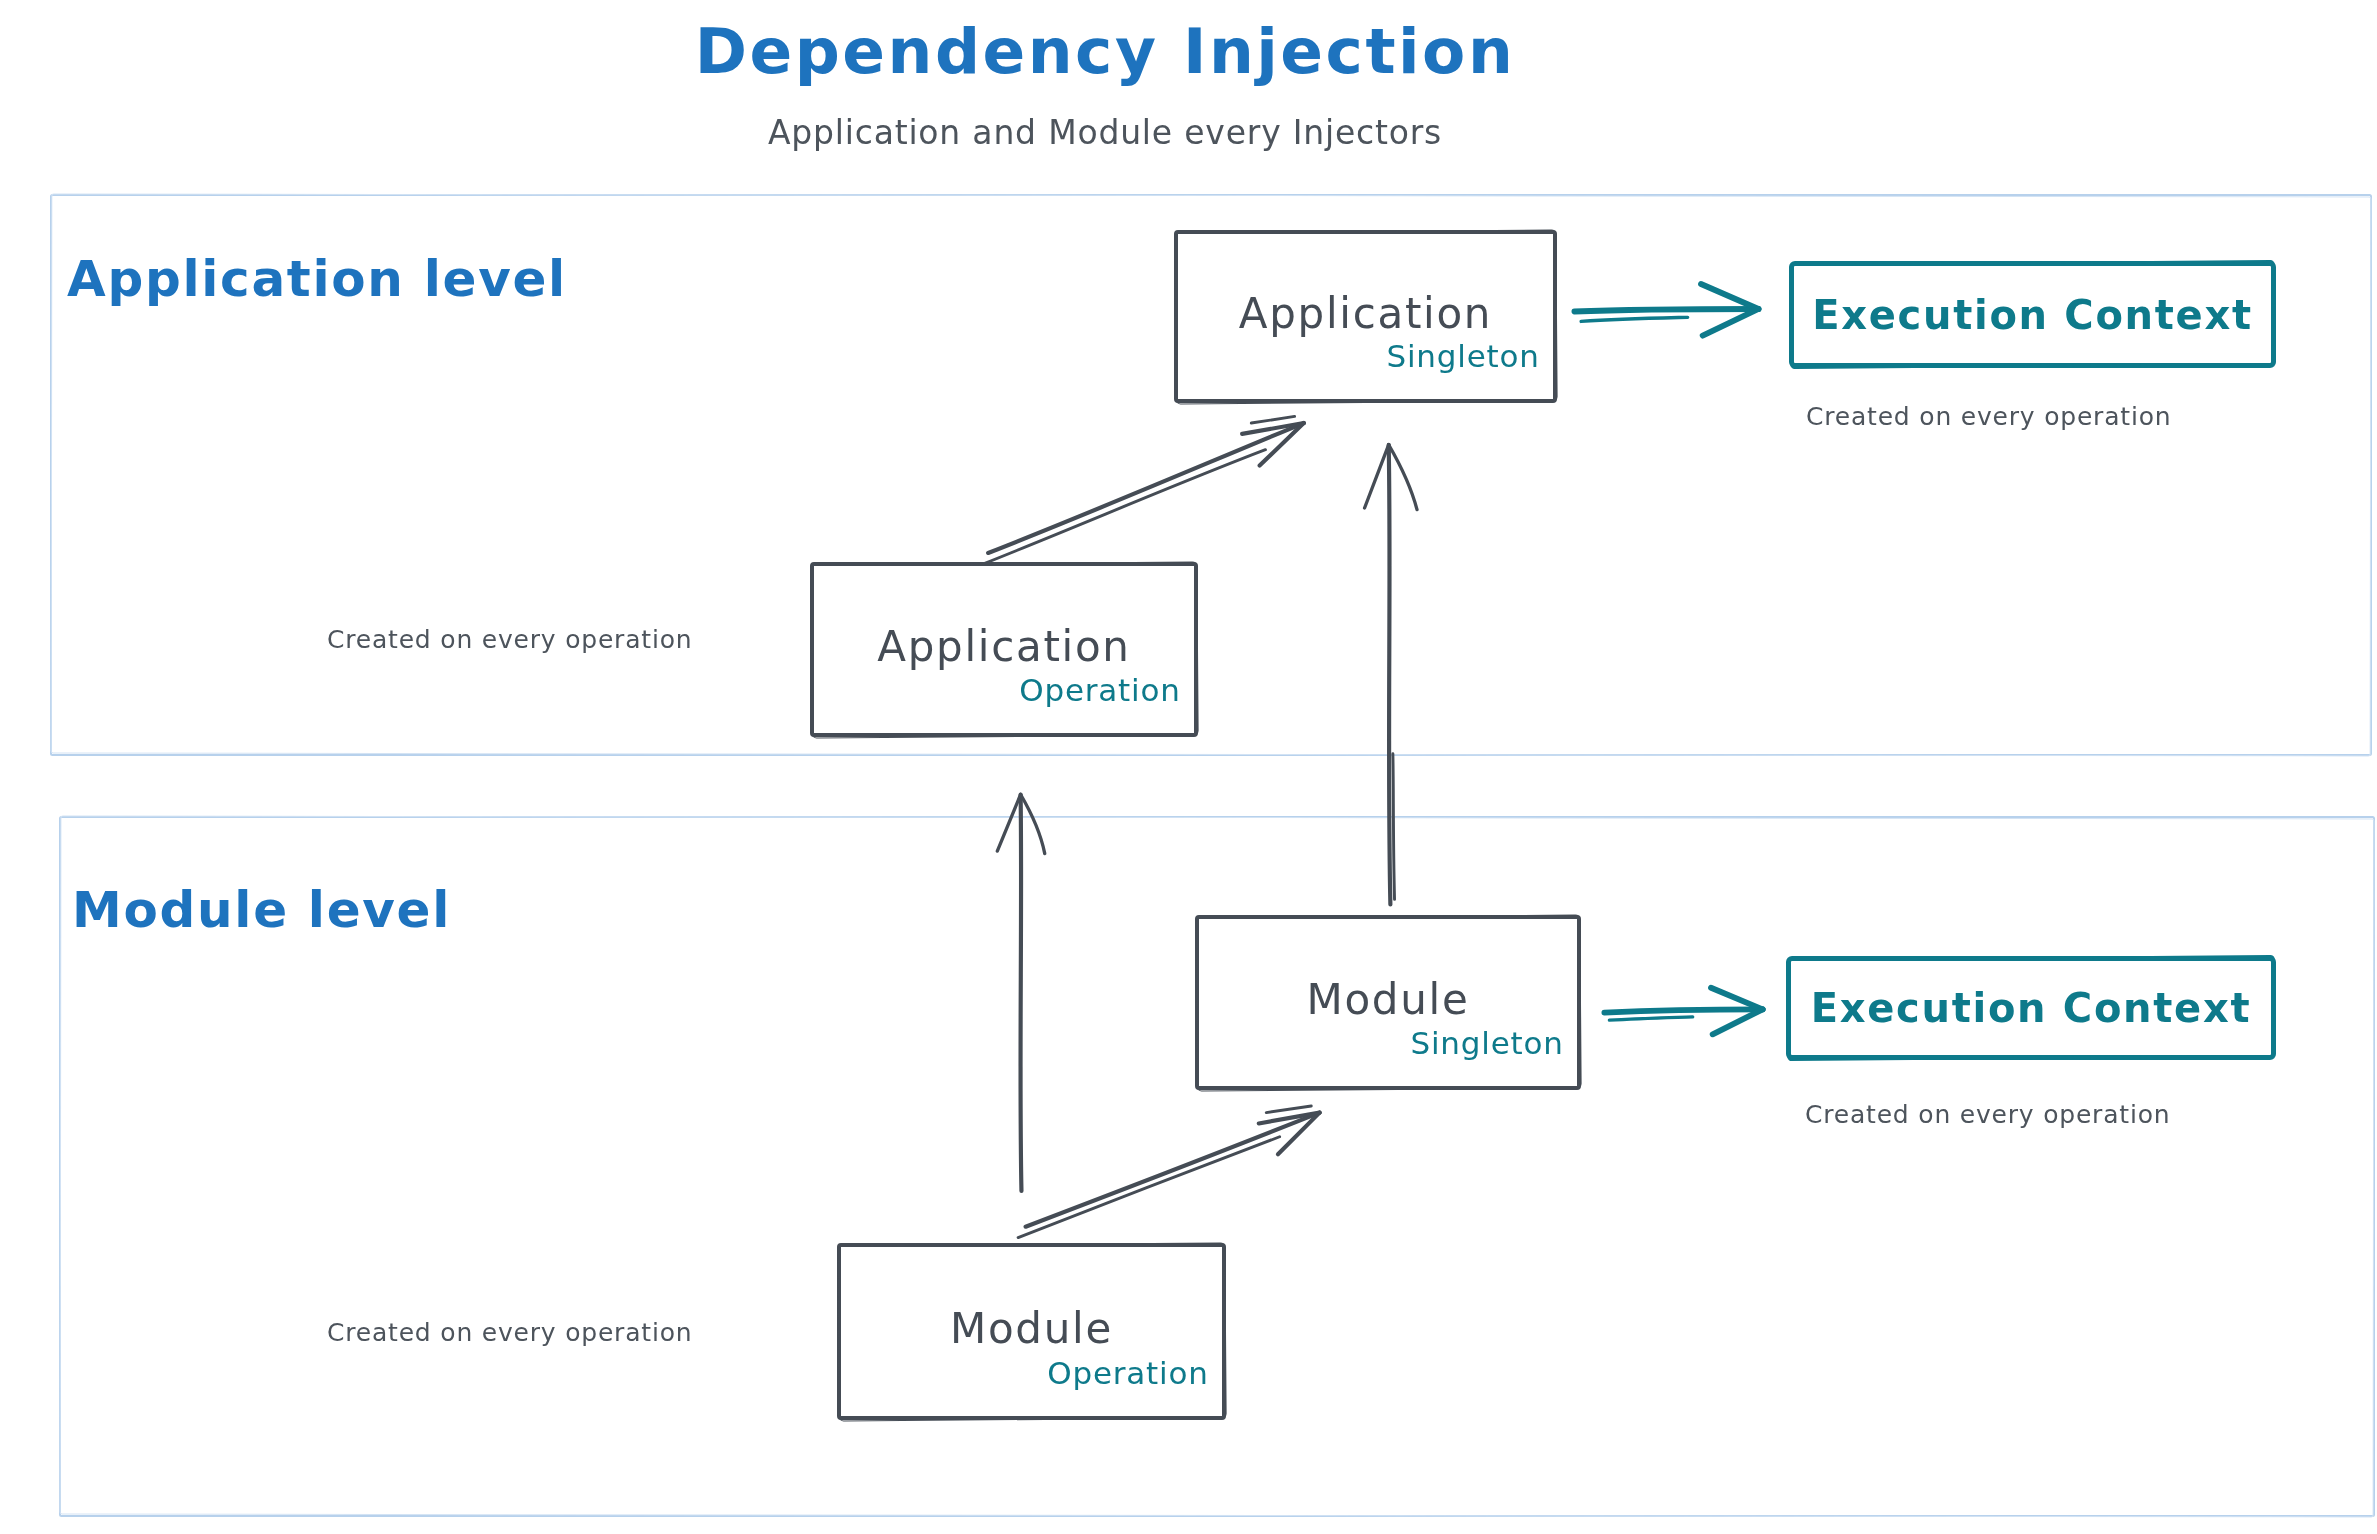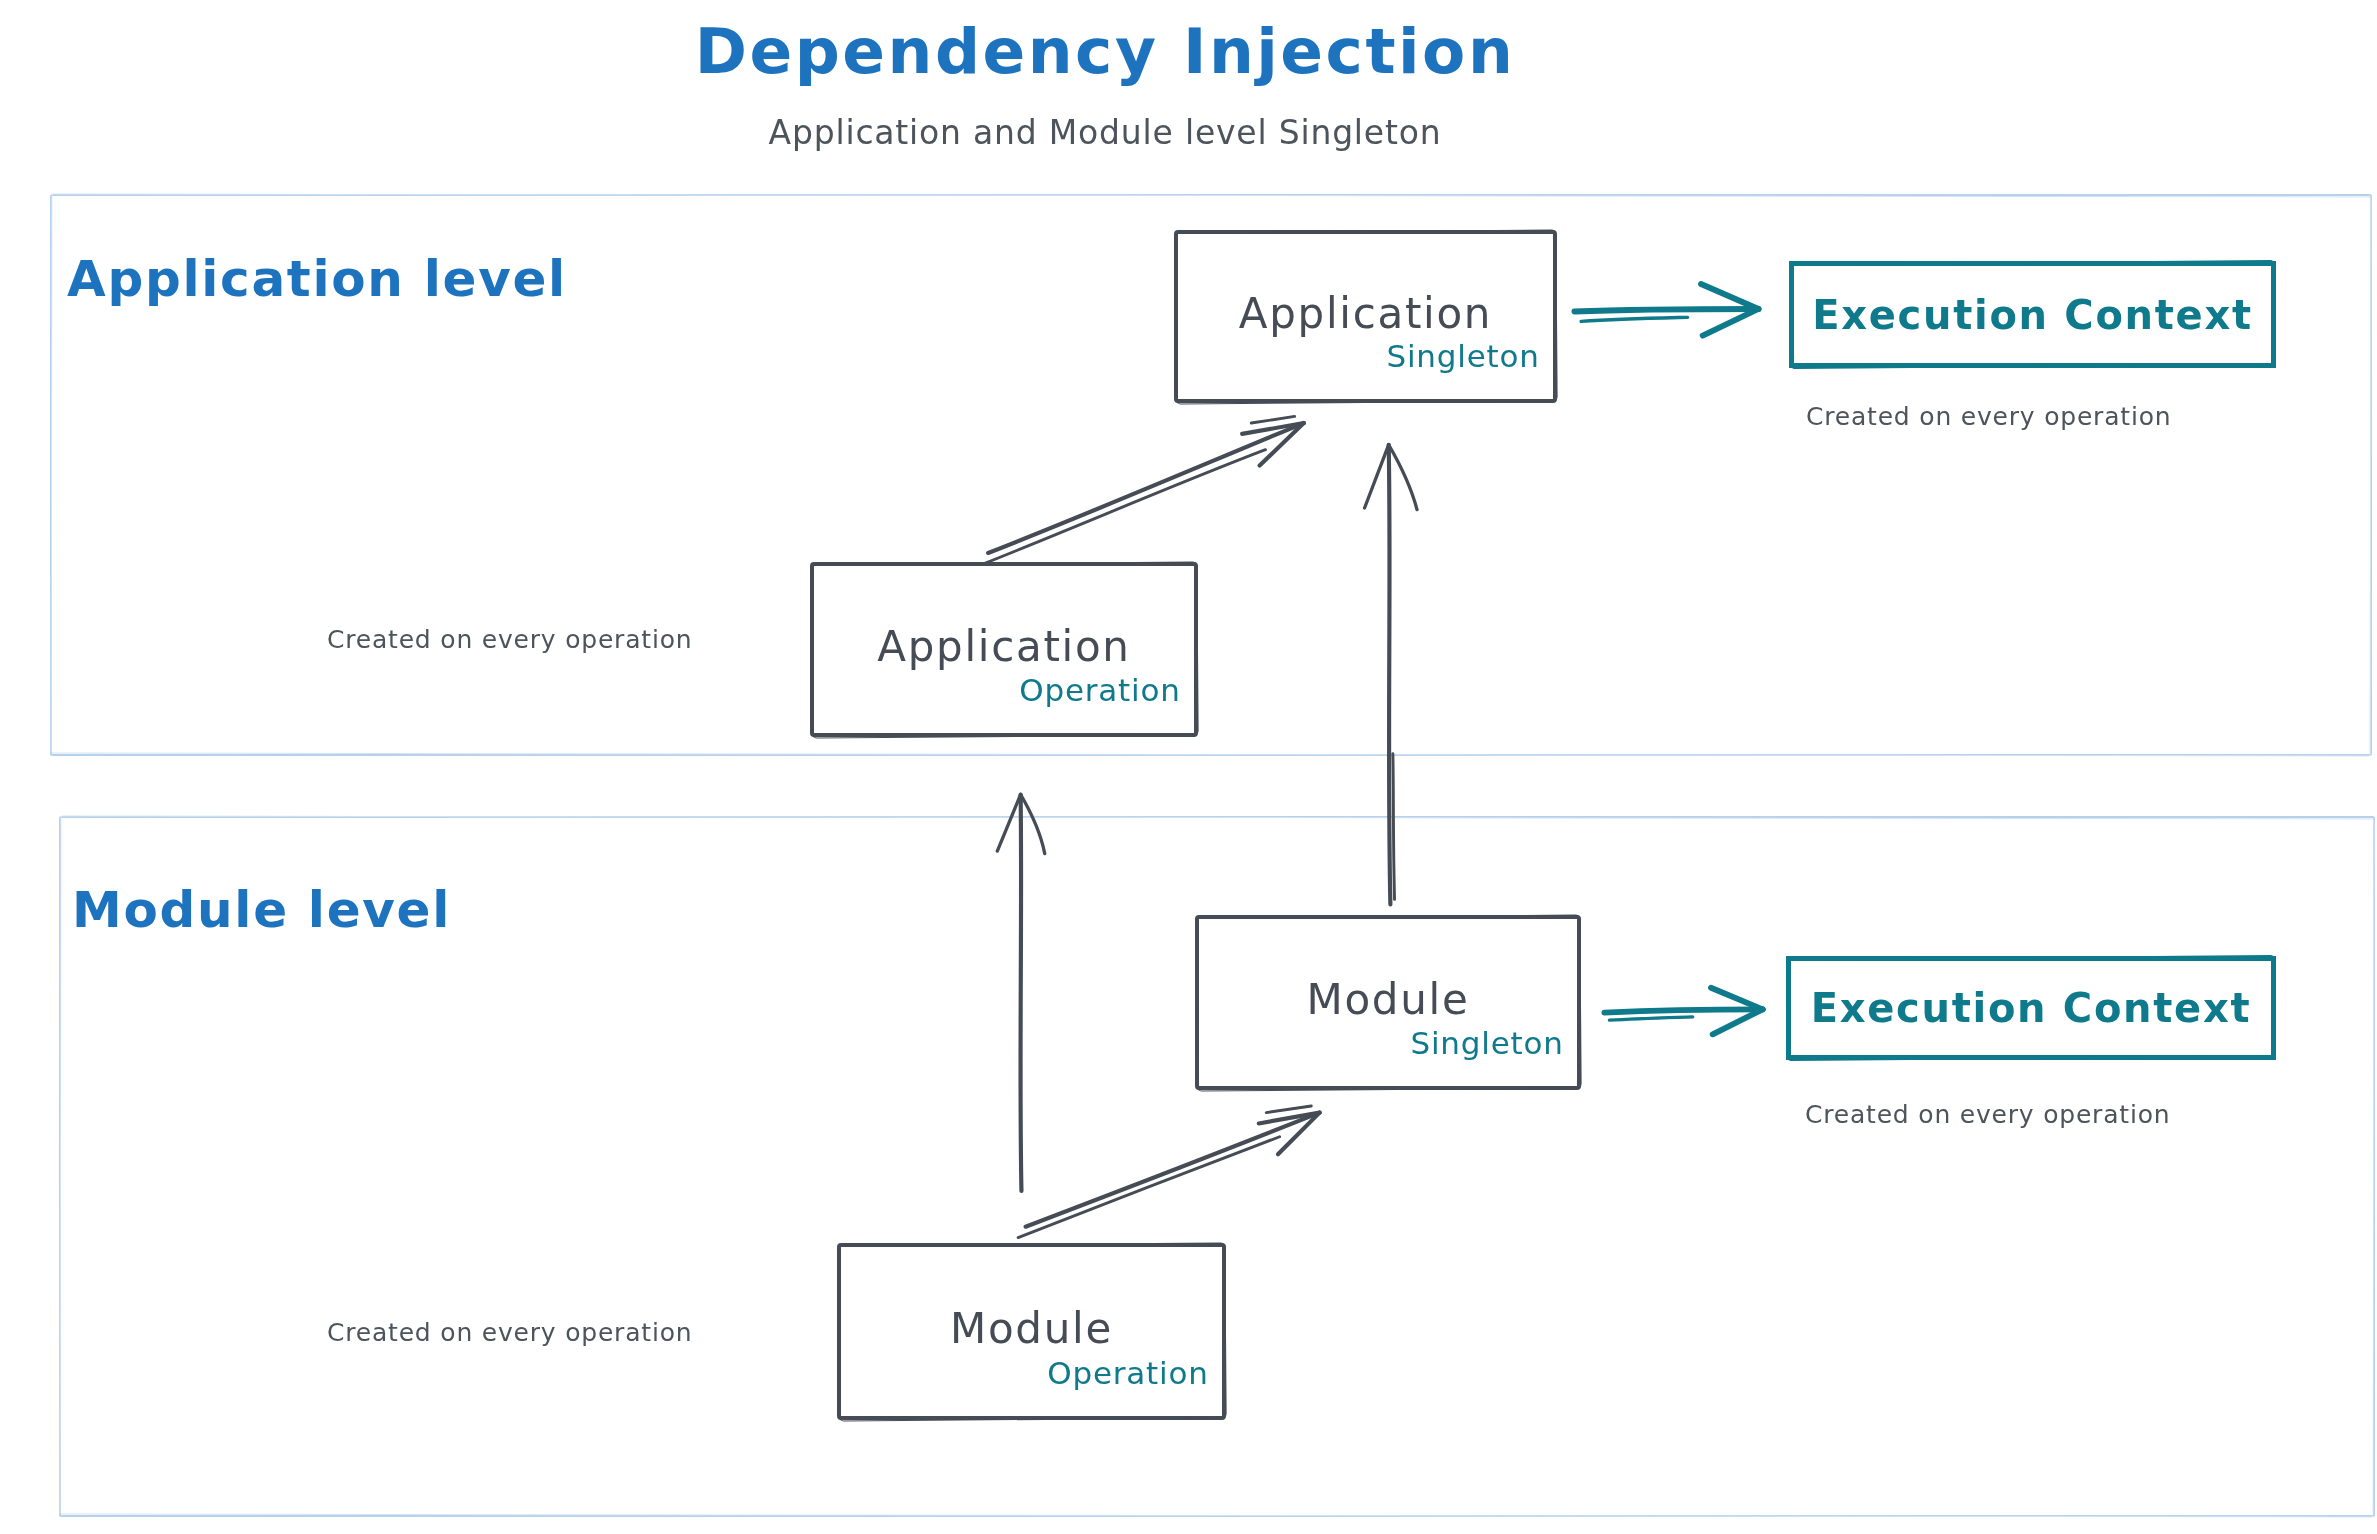--- a/index.html
+++ b/index.html
@@ -82,21 +82,21 @@
   .box-app-singleton { left:1162px; top:230px;  width:383px; height:173px; }
   .box-app-operation { left:798px;  top:562px;  width:388px; height:175px; }
   .box-mod-singleton { left:1183px; top:915px; width:386px; height:175px; }
   .box-mod-operation { left:825px;  top:1243px; width:389px; height:177px; }
 
   
   .ecbox {
     position:absolute;
     background:#ffffff;
     border:5px solid var(--teal);
-    border-radius:0;
+    border-radius:6px;
     display:flex; align-items:center; justify-content:center;
   }
   .ecbox::before {
     content:""; position:absolute; inset:-4.2px;
     border:2.5px solid var(--teal);
     border-radius:4.2px;
     transform:rotate(-0.5deg);
     pointer-events:none;
   }
   .ec-label {
@@ -122,21 +122,21 @@
   .arrow-dark  { stroke:var(--slate); fill:none; stroke-linecap:round; stroke-linejoin:round; }
   .arrow-teal  { stroke:var(--teal);  fill:none; stroke-linecap:round; stroke-linejoin:round; }
   .w5 { stroke-width:5px; } .w3 { stroke-width:3.5px; } .w7 { stroke-width:7px; } .w4 { stroke-width:4px; }
 </style>
 </head>
 <body>
 
 <div class="canvas">
 
   <div class="page-title">Dependency Injection</div>
-  <div class="page-subtitle">Application and Module level Singleton</div>
+  <div class="page-subtitle">Application and Module every Injectors</div>
 
   <div class="section section-app"></div>
   <div class="section section-mod"></div>
 
   <div class="section-label label-mod">Module level</div>
   <div class="section-label label-app">Application level</div>
 
   <svg class="arrows" width="2377" height="1534" viewBox="0 0 2854 1842" aria-hidden="true">
 
     <g>

